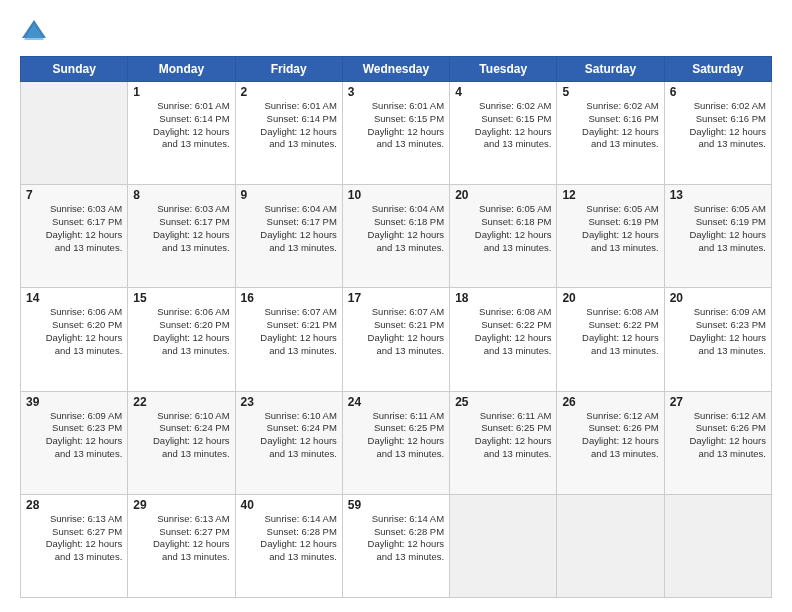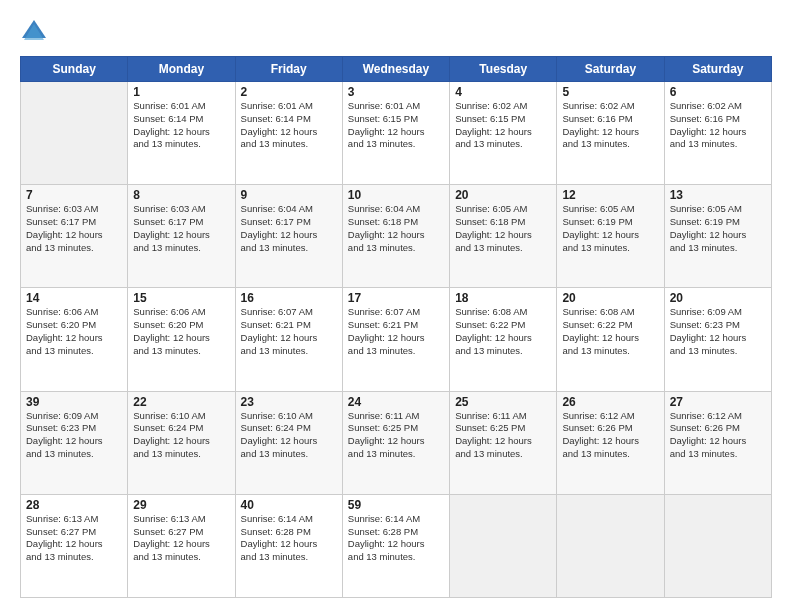--- a/index.html
+++ b/index.html
@@ -91,20 +91,21 @@
     }
     .day-num {
       font-size: 12px;
       font-weight: 700;
       color: #222;
       display: block;
       margin-bottom: 1px;
     }
     .cell-content {
       line-height: 1.35;
+      text-align: right;
     }
     .empty-cell {
       background: #f0f0f0 !important;
     }
   </style>
 </head>
 <body>
 
 <div class="page">
   <div class="header">

